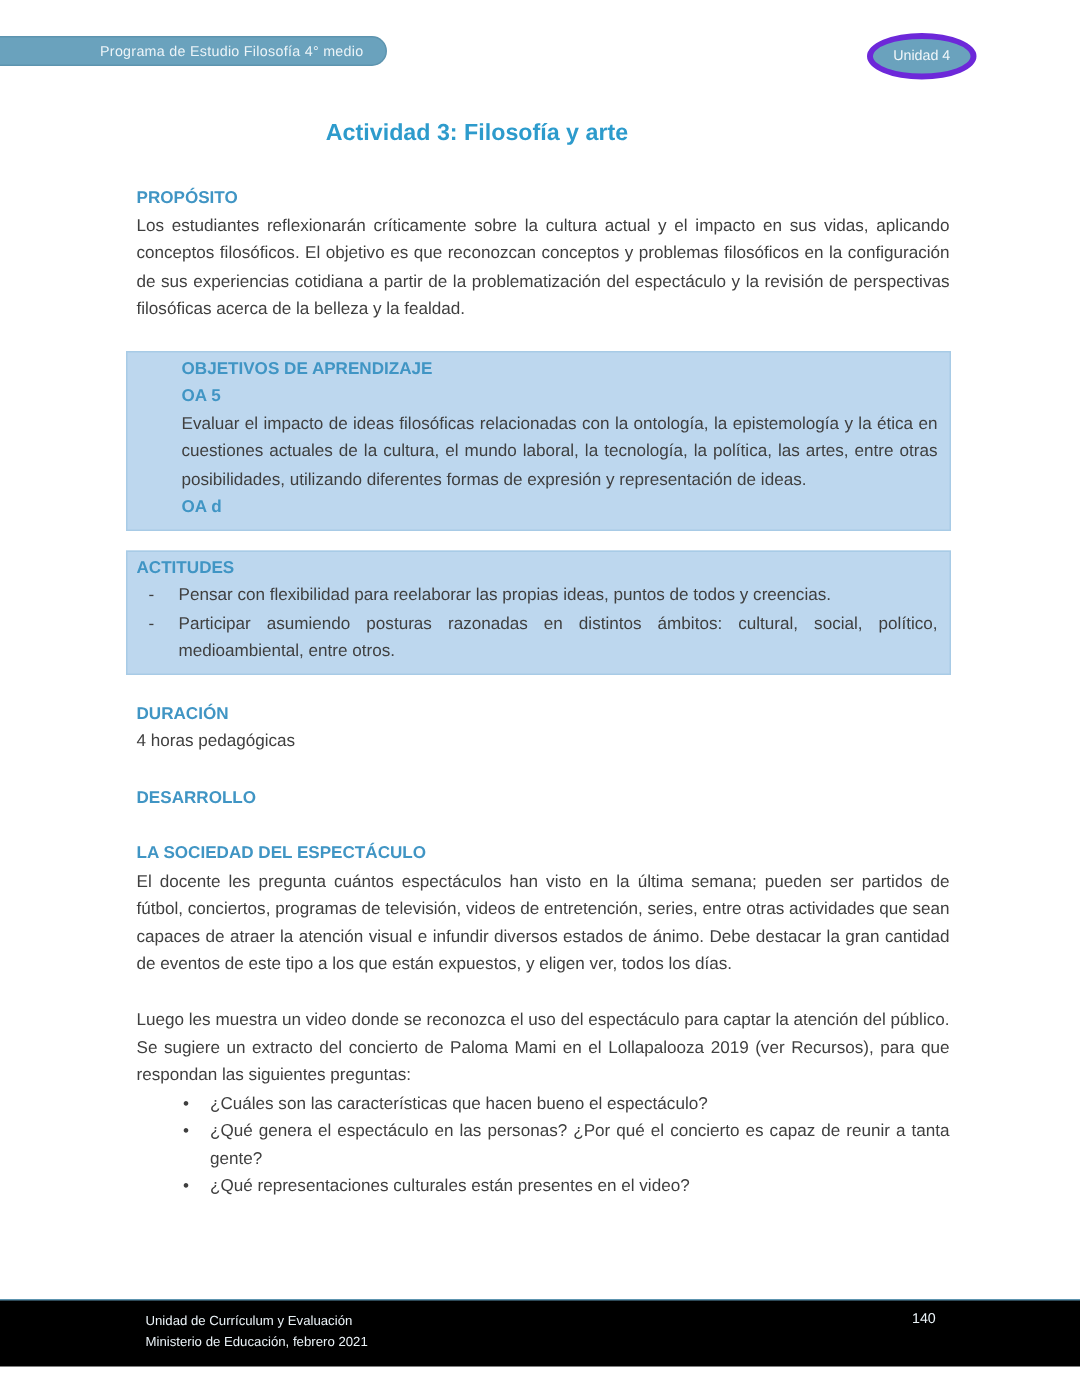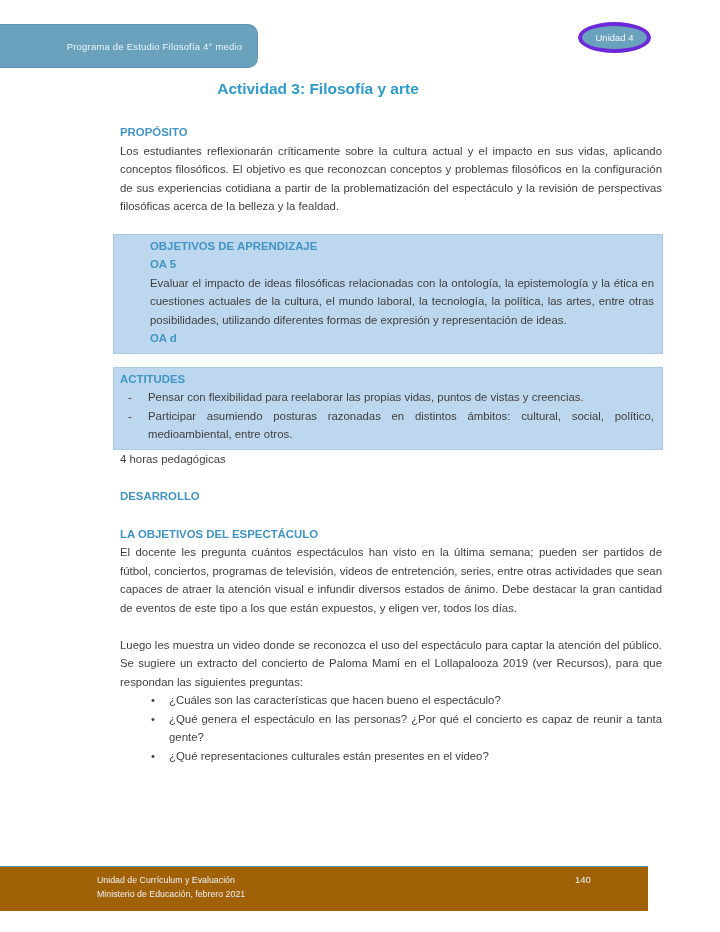--- a/index.html
+++ b/index.html
@@ -3,42 +3,42 @@
 <meta charset="utf-8">
 <style>
   html,body { margin:0; padding:0; }
   body {
     width:720px; height:932px; position:relative; background:#ffffff;
     font-family:"Liberation Sans", sans-serif; color:#3f3f3f;
     overflow:hidden;
   }
   
   .header-bar {
-    position:absolute; top:24px; left:0; width:258px; height:44px;
+    position:absolute; top:24px; left:0; width:258px; height:20px;
     background:#6aa2bd; border:1px solid #5d94af; border-left:none;
     border-radius:0 10px 10px 0;
     display:flex; align-items:center; justify-content:center;
     box-sizing:border-box; padding-left:52px;
   }
   .header-bar .label { color:#ecf4f8; font-size:9.5px; letter-spacing:.2px; }
   .unit-badge {
     position:absolute; top:22px; left:578px; width:73px; height:31px;
     background:#6aa2bd; border:4px solid #6d28d9; border-radius:50%;
     display:flex; align-items:center; justify-content:center; box-sizing:border-box;
   }
   .unit-badge .label { color:#f2f7fa; font-size:9.5px; }
 
   .doc-title {
     position:absolute; top:80px; left:0; width:636px; text-align:center;
     color:#2d9bcc; font-size:15.5px; font-weight:bold;
   }
 
   .content {
     position:absolute; left:91px; top:116px; width:542px;
-    font-size:11.4px; line-height:18.5px;margin-left:29px;
+    font-size:11.4px; line-height:18.5px;
   }
   .sec-heading { color:#4095c4; font-weight:bold; margin:0; }
   p.body-par { margin:0; text-align:justify; }
 
   .mt-sec   { margin-top:7px; }
   .blue-box {
     background:#bdd7ee; border:1px solid #a8cbe6;
     box-sizing:border-box; padding:2px 8px 5px 6px;
     margin-left:-7px; margin-right:-1px;
   }
@@ -50,29 +50,29 @@
   ul.dash-list li::before { content:"-"; position:absolute; left:8px; }
   ul.dot-list li { position:relative; padding-left:49px; text-align:justify; }
   ul.dot-list li::before { content:"\2022"; position:absolute; left:31px; }
 
   .h-duracion   { margin-top:17px; }
   .h-desarrollo { margin-top:19px; }
   .h-sociedad   { margin-top:19px; }
   .gap-line     { height:18.5px; }
 
   .footer-bar {
-    position:absolute; top:866px; left:0; width:648px; height:45px;
-    background:#a16207; border-top:1px solid #5d94af; box-sizing:border-box;
+    position:absolute; top:866px; left:0; width:720px; height:45px;
+    background:#000000; border-top:1px solid #5d94af; box-sizing:border-box;
   }
   .footer-text {
     position:absolute; left:97px; top:7px;
     color:#eaf2f7; font-size:8.8px; line-height:13.5px;
   }
   .page-number {
-    position:absolute; left:575px; top:7px;
+    position:absolute; left:608px; top:7px;
     color:#eaf2f7; font-size:9.5px;
   }
 </style>
 </head>
 <body>
 
 <div class="header-bar">
   <span class="label">Programa de Estudio Filosofía 4° medio</span>
 </div>
 <div class="unit-badge">
@@ -89,30 +89,31 @@
   <div class="blue-box box-objetivos">
     <p class="sec-heading">OBJETIVOS DE APRENDIZAJE</p>
     <p class="sec-heading">OA 5</p>
     <p class="body-par">Evaluar el impacto de ideas filosóficas relacionadas con la ontología, la epistemología y la ética en cuestiones actuales de la cultura, el mundo laboral, la tecnología, la política, las artes, entre otras posibilidades, utilizando diferentes formas de expresión y representación de ideas.</p>
     <p class="sec-heading">OA d</p>
   </div>
 
   <div class="blue-box box-actitudes">
     <p class="sec-heading">ACTITUDES</p>
     <ul class="dash-list">
-      <li>Pensar con flexibilidad para reelaborar las propias vidas, puntos de vistas y creencias.</li>
+      <li>Pensar con flexibilidad para reelaborar las propias ideas, puntos de todos y creencias.</li>
       <li>Participar asumiendo posturas razonadas en distintos ámbitos: cultural, social, político, medioambiental, entre otros.</li>
     </ul>
   </div>
 
+  <p class="sec-heading h-duracion">DURACIÓN</p>
   <p class="body-par">4 horas pedagógicas</p>
 
   <p class="sec-heading h-desarrollo">DESARROLLO</p>
 
-  <p class="sec-heading h-sociedad">LA OBJETIVOS DEL ESPECTÁCULO</p>
+  <p class="sec-heading h-sociedad">LA SOCIEDAD DEL ESPECTÁCULO</p>
   <p class="body-par">El docente les pregunta cuántos espectáculos han visto en la última semana; pueden ser partidos de fútbol, conciertos, programas de televisión, videos de entretención, series, entre otras actividades que sean capaces de atraer la atención visual e infundir diversos estados de ánimo. Debe destacar la gran cantidad de eventos de este tipo a los que están expuestos, y eligen ver, todos los días.</p>
   <div class="gap-line"></div>
   <p class="body-par">Luego les muestra un video donde se reconozca el uso del espectáculo para captar la atención del público. Se sugiere un extracto del concierto de Paloma Mami en el Lollapalooza 2019 (ver Recursos), para que respondan las siguientes preguntas:</p>
   <ul class="dot-list">
     <li>¿Cuáles son las características que hacen bueno el espectáculo?</li>
     <li>¿Qué genera el espectáculo en las personas? ¿Por qué el concierto es capaz de reunir a tanta gente?</li>
     <li>¿Qué representaciones culturales están presentes en el video?</li>
   </ul>
 
 </div>

